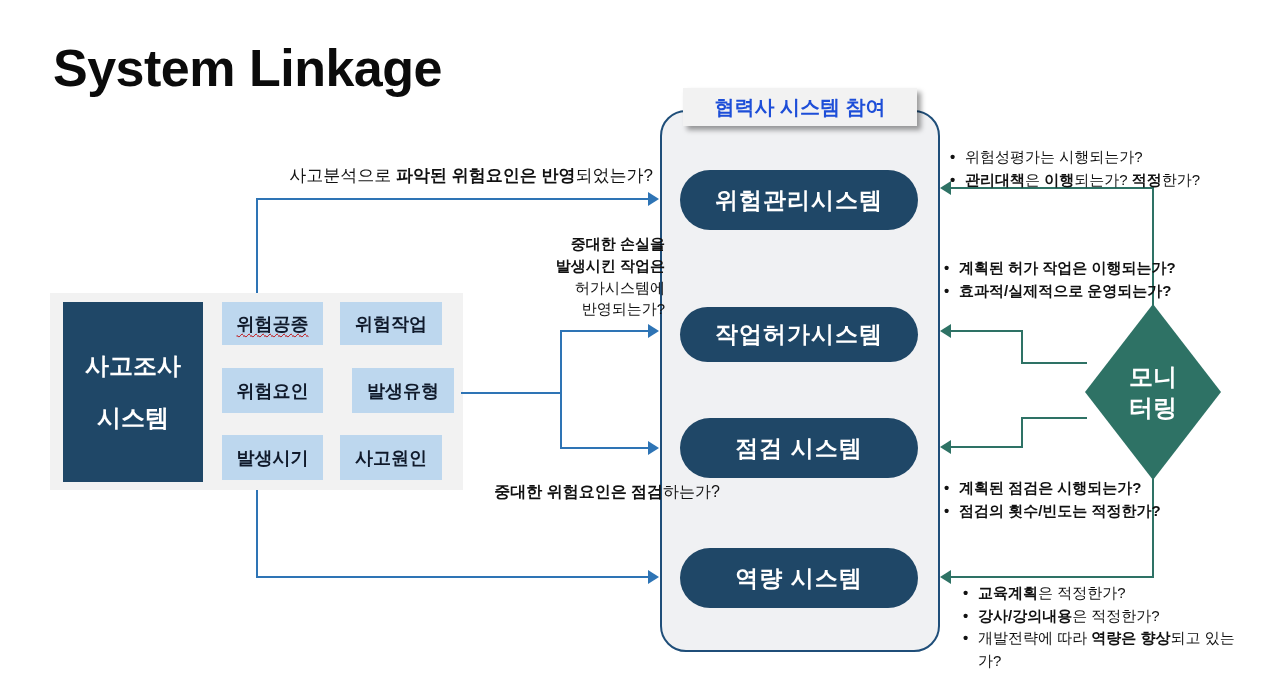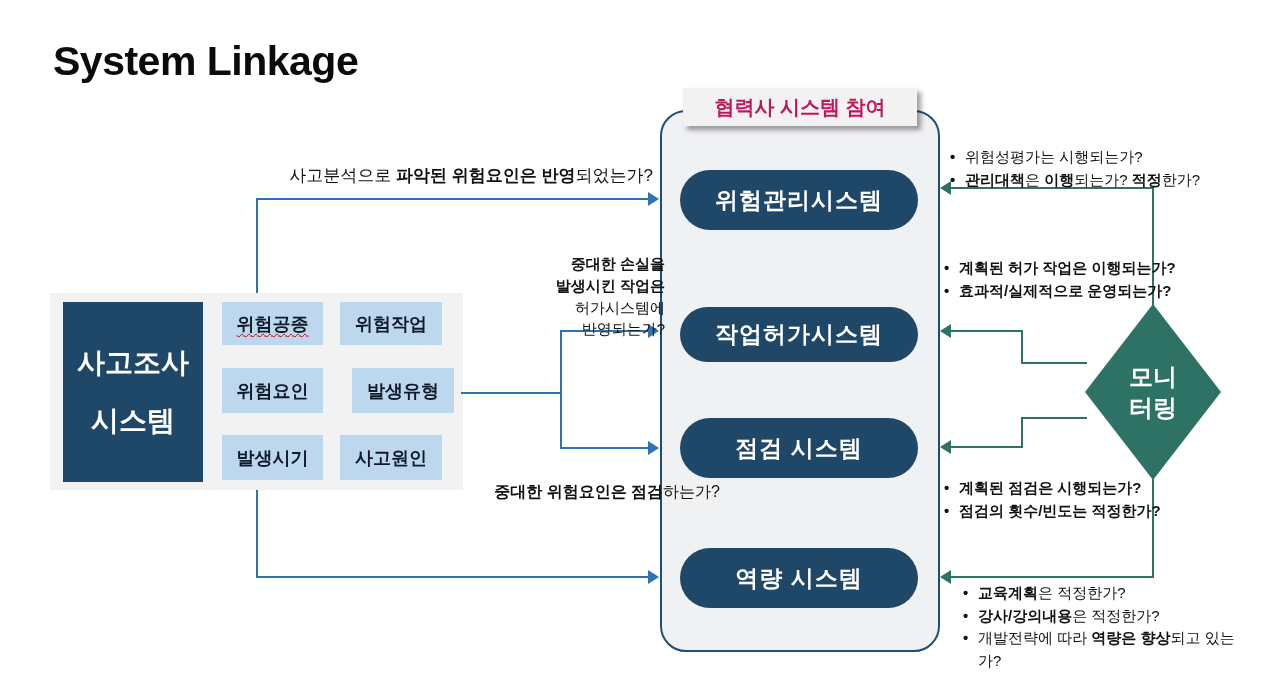--- a/index.html
+++ b/index.html
@@ -6,34 +6,34 @@
     --navy:#1f4767; --border-navy:#1f4e79; --lblue:#bdd7ee;
     --panel:#f2f2f2; --cont:#f0f1f3; --blue:#2e74b5; --teal:#2e7265;
   }
   html,body{margin:0;padding:0;background:#ffffff;}
   #stage{
     position:relative;width:1270px;height:692px;background:#ffffff;overflow:hidden;
     font-family:"Liberation Sans","DejaVu Sans",sans-serif;color:#111;
   }
   .abs{position:absolute;}
   
-  .title{left:53px;top:38px;font-size:41px;font-weight:800;color:#0b0b0b;letter-spacing:-0.5px;}
+  .title{left:53px;top:38px;font-size:52px;font-weight:800;color:#0b0b0b;letter-spacing:-0.5px;}
   
   .panel{left:50px;top:293px;width:413px;height:197px;background:var(--panel);z-index:1;}
   .navybox{left:63px;top:302px;width:140px;height:180px;background:var(--navy);color:#fff;
     display:flex;flex-direction:column;align-items:center;justify-content:center;gap:20px;
-    font-size:28px;font-weight:700;z-index:2;}
+    font-size:24px;font-weight:700;z-index:2;}
   .tag{background:var(--lblue);display:flex;align-items:center;justify-content:center;
     font-size:18px;font-weight:700;color:#101a2b;z-index:2;}
   
   .container{left:660px;top:110px;width:276px;height:538px;background:var(--cont);
     border:2px solid var(--border-navy);border-radius:26px;z-index:1;}
   .headerbox{left:683px;top:88px;width:234px;height:38px;background:#f2f2f2;
     box-shadow:4px 4px 5px rgba(0,0,0,0.38);display:flex;align-items:center;justify-content:center;
-    font-size:20px;font-weight:700;color:#be185d;z-index:6;}
+    font-size:20px;font-weight:700;color:#1d4ed8;z-index:6;}
   .pill{left:680px;width:238px;height:60px;background:var(--navy);border-radius:32px;color:#fff;
     display:flex;align-items:center;justify-content:center;font-size:23px;font-weight:700;
     letter-spacing:1px;z-index:4;}
   
   .diamond{left:1085px;top:304px;width:136px;height:176px;background:var(--teal);
     clip-path:polygon(50% 0,100% 50%,50% 100%,0 50%);display:flex;flex-direction:column;
     align-items:center;justify-content:center;color:#fff;font-size:24px;font-weight:700;
     line-height:1.3;z-index:3;}
   
   .ln{position:absolute;z-index:2;}
@@ -120,21 +120,21 @@
   <div class="ln t" style="left:1021px;top:417px;width:66px;height:2px;"></div>
   <div class="ln t" style="left:1021px;top:417px;width:2px;height:31px;"></div>
   <div class="ln t" style="left:950px;top:446px;width:72px;height:2px;"></div>
   <div class="ar l" style="left:940px;top:440px;"></div>
   <div class="ln t" style="left:1152px;top:479px;width:2px;height:99px;"></div>
   <div class="ln t" style="left:950px;top:576px;width:204px;height:2px;"></div>
   <div class="ar l" style="left:940px;top:570px;"></div>
 
   <div class="abs q center" style="left:258px;top:164px;width:395px;font-size:17px;"><span>사고분석으로 </span><span style="font-weight: 700;">파악된 위험요인은 반영</span><span>되었는가?</span></div>
 
-  <div class="abs q center" style="left:515px;top:233px;width:150px;font-size:15px;line-height:1.45;margin-top:20px;">
+  <div class="abs q center" style="left:515px;top:233px;width:150px;font-size:15px;line-height:1.45;">
     <div><span style="font-weight: 700;">중대한 손실을</span></div>
     <div><span style="font-weight: 700;">발생시킨 작업은</span></div>
     <div><span>허가시스템에</span></div>
     <div><span>반영되는가?</span></div>
   </div>
 
   <div class="abs q center" style="left:450px;top:482px;width:270px;font-size:16px;"><span style="font-weight: 700;">중대한 위험요인은 점검</span><span>하는가?</span></div>
 
   <div class="abs q center" style="left:450px;top:513px;width:270px;font-size:16px;line-height:1.5;">
   </div>

